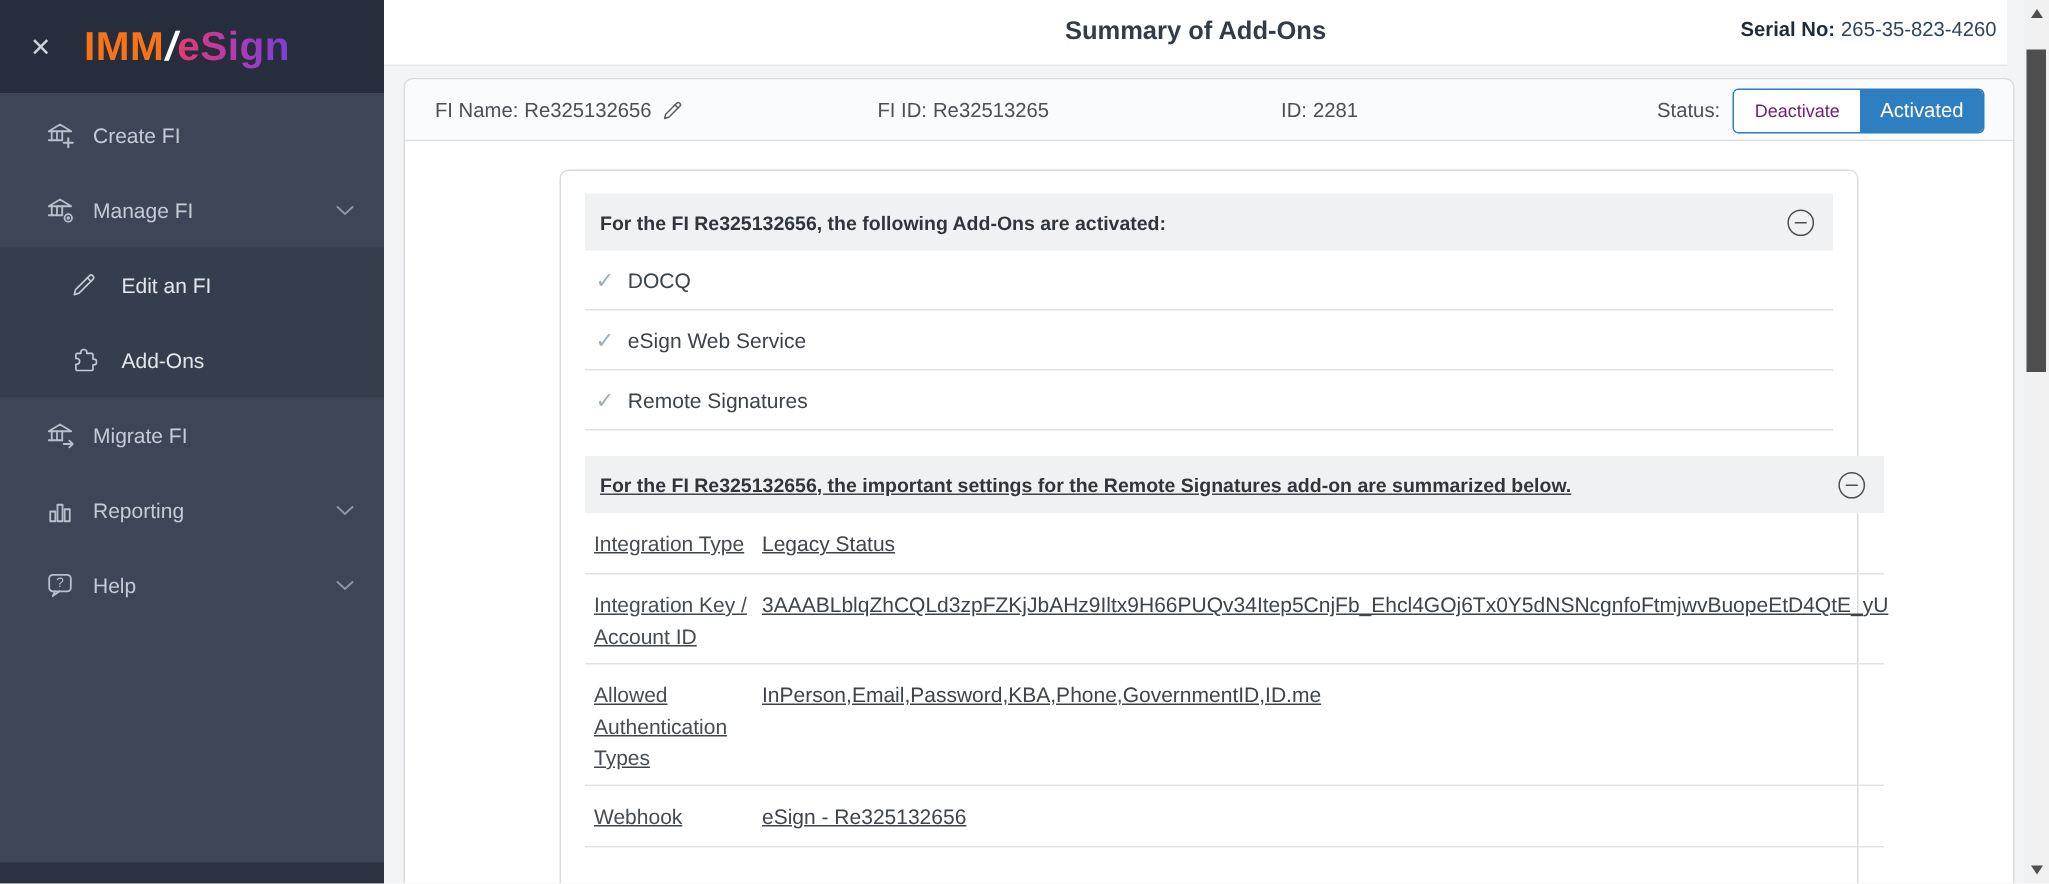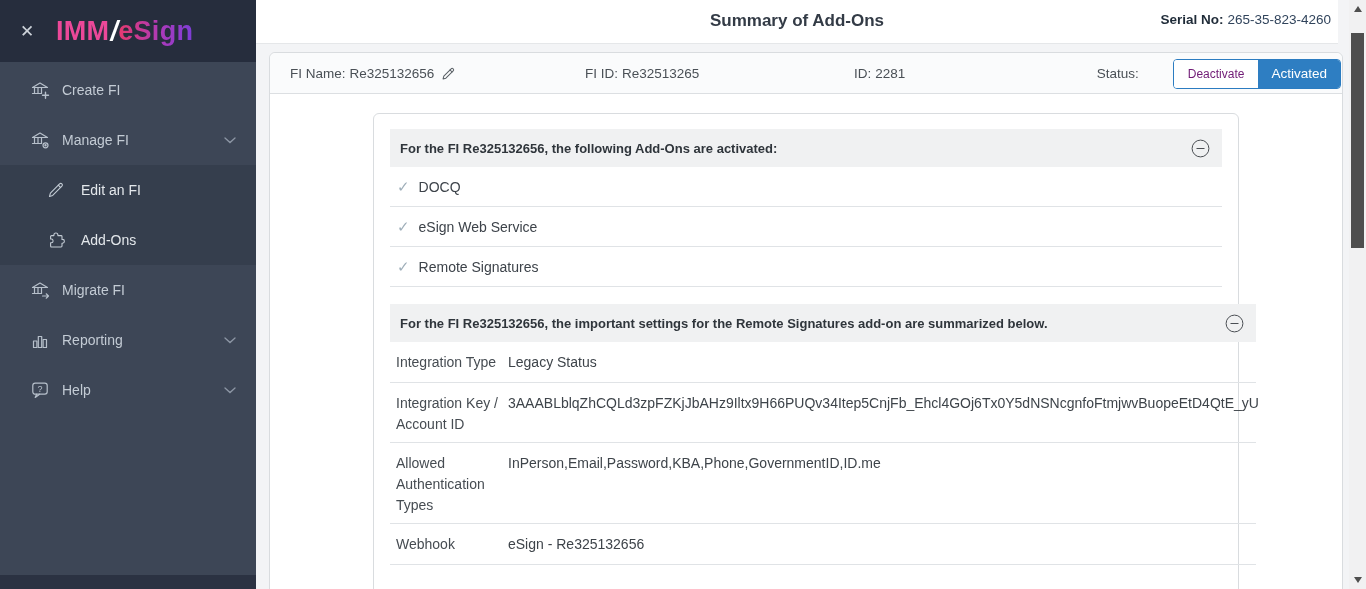--- a/index.html
+++ b/index.html
@@ -19,21 +19,21 @@
   }
   .logo-bar {
     height: 62px; background: #262d3d;
     display: flex; align-items: center; padding-left: 20px;
   }
   .close-icon {
     color: #ccd2d9; font-size: 17px; line-height: 1;
     width: 26px; cursor: pointer; flex-shrink: 0;
   }
   .logo { font-size: 27px; font-weight: bold; margin-left: 10px; letter-spacing: .3px; white-space: nowrap; }
-  .logo-imm { color: #ec4899; }
+  .logo-imm { color: #f97316; }
   .logo-slash { color: #ffffff; font-style: italic; margin: 0 0px 0 1px; }
   .logo-esign {
     background: linear-gradient(90deg, #e63a6f 0%, #a83abd 60%, #7c3ed6 100%);
     -webkit-background-clip: text; background-clip: text; color: transparent;
   }
   .menu { padding-top: 3px; }
   .menu-row {
     height: 50px; display: flex; align-items: center;
     color: #c3cbd4; font-size: 14px; cursor: pointer; position: relative;
   }
@@ -72,21 +72,21 @@
     height: 41px; background: #fafbfc; border-bottom: 1px solid #dcdfe2;
     border-radius: 6px 6px 0 0; position: relative;
     font-size: 13.5px; color: #4a5056;
   }
   .fi-item { position: absolute; top: 0; height: 41px; display: flex; align-items: center; white-space: nowrap; }
   .fi-name   { left: 20px; }
   .fi-id     { left: 315px; }
   .fi-id2    { left: 584px; }
   .fi-label { margin-right: 4px; }
   .edit-pencil { margin-left: 7px; cursor: pointer; display: inline-flex; }
-  .status-group { right: 1px; gap: 26px; }
+  .status-group { right: 19px; }
   .status-label { margin-right: 8px; color: #4a5056; }
   .toggle {
     display: flex; border: 1px solid #2b7cc1; border-radius: 4px;
     overflow: hidden; height: 30px; cursor: pointer;
   }
   .btn-deactivate {
     background: #ffffff; color: #701a75; padding: 0 14px;
     display: flex; align-items: center; font-size: 12px;
   }
   .btn-activated {
@@ -108,21 +108,21 @@
     font-weight: bold; font-size: 13px; color: #2f353b;
   }
   .minus-icon { display: inline-flex; cursor: pointer; flex-shrink: 0; }
   .addon-row {
     height: 40px; display: flex; align-items: center;
     border-bottom: 1px solid #e0e3e6;
     font-size: 14px; color: #3d434a; padding-left: 7px;
   }
   .check { color: #9fafba; margin-right: 9px; font-size: 15px; font-weight: normal; }
   .sec-gap { height: 17px; }
-  .section2 { width: calc(100% + 34px); }
+  .section2 { width: calc(100% + 34px); text-decoration: underline; }
   .trow {
     display: flex; border-bottom: 1px solid #e0e3e6;
     padding: 10px 0 9px 6px; line-height: 21px; font-size: 14px;
   }
   .trow.h3l { padding-bottom: 7px; }
   .tlabel { width: 112px; flex-shrink: 0; color: #464c52; }
   .tvalue { color: #3e444a; white-space: nowrap; }
 
   
   .scrollbar {

